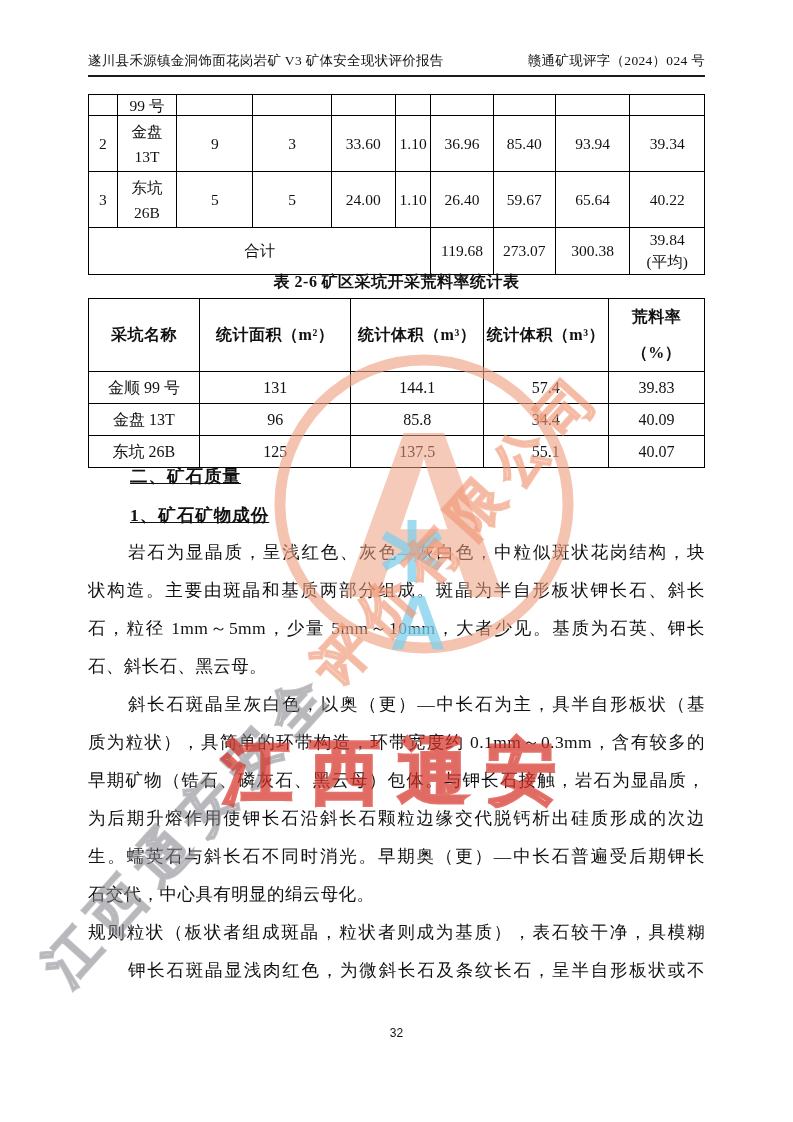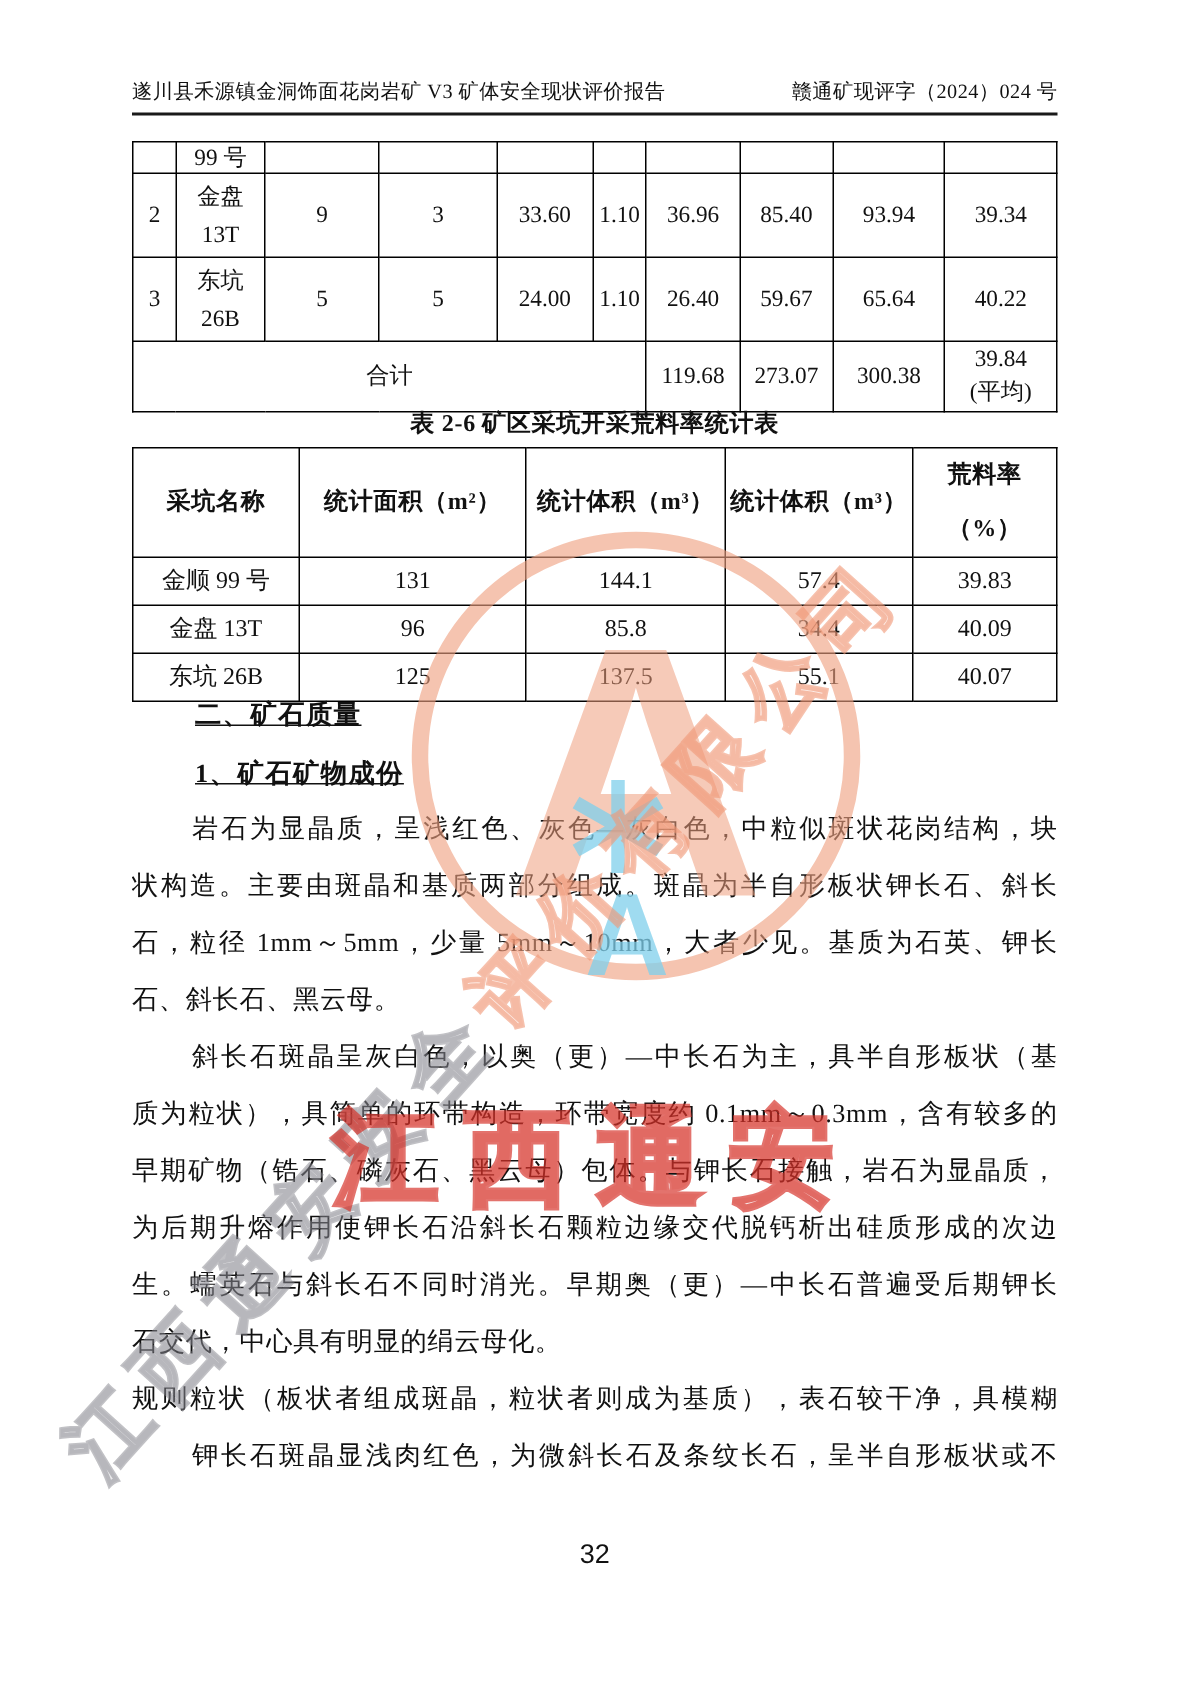--- a/index.html
+++ b/index.html
@@ -43,21 +43,21 @@
   .tline {
     height:38px; line-height:38px; overflow:hidden;
     text-align:justify; text-justify:inter-character; letter-spacing:0.4px;
     white-space:normal;
   }
   .tline.j::after { content:""; display:inline-block; width:100%; height:0; }
   .tline.first { padding-left:40px; }
   
   .page-footer {
     position:absolute; left:0; top:1026px; width:793px; text-align:center;
-    font-size:18px; font-family:"Liberation Sans","DejaVu Sans",sans-serif;
+    font-size:12px; font-family:"Liberation Sans","DejaVu Sans",sans-serif;
   }
   
   .wm-layer { position:absolute; left:0; top:0; width:793px; height:1122px; pointer-events:none; }
   .wm-stamp { position:absolute; left:272px; top:342px; }
   .wm-red {
     position:absolute; left:222px; top:726px; font-size:70px; font-weight:bold;
     letter-spacing:18px; white-space:nowrap;
     color:rgba(214,48,40,0.14); -webkit-text-stroke:3px rgba(214,48,40,0.68);
   }
   .wm-diag {

